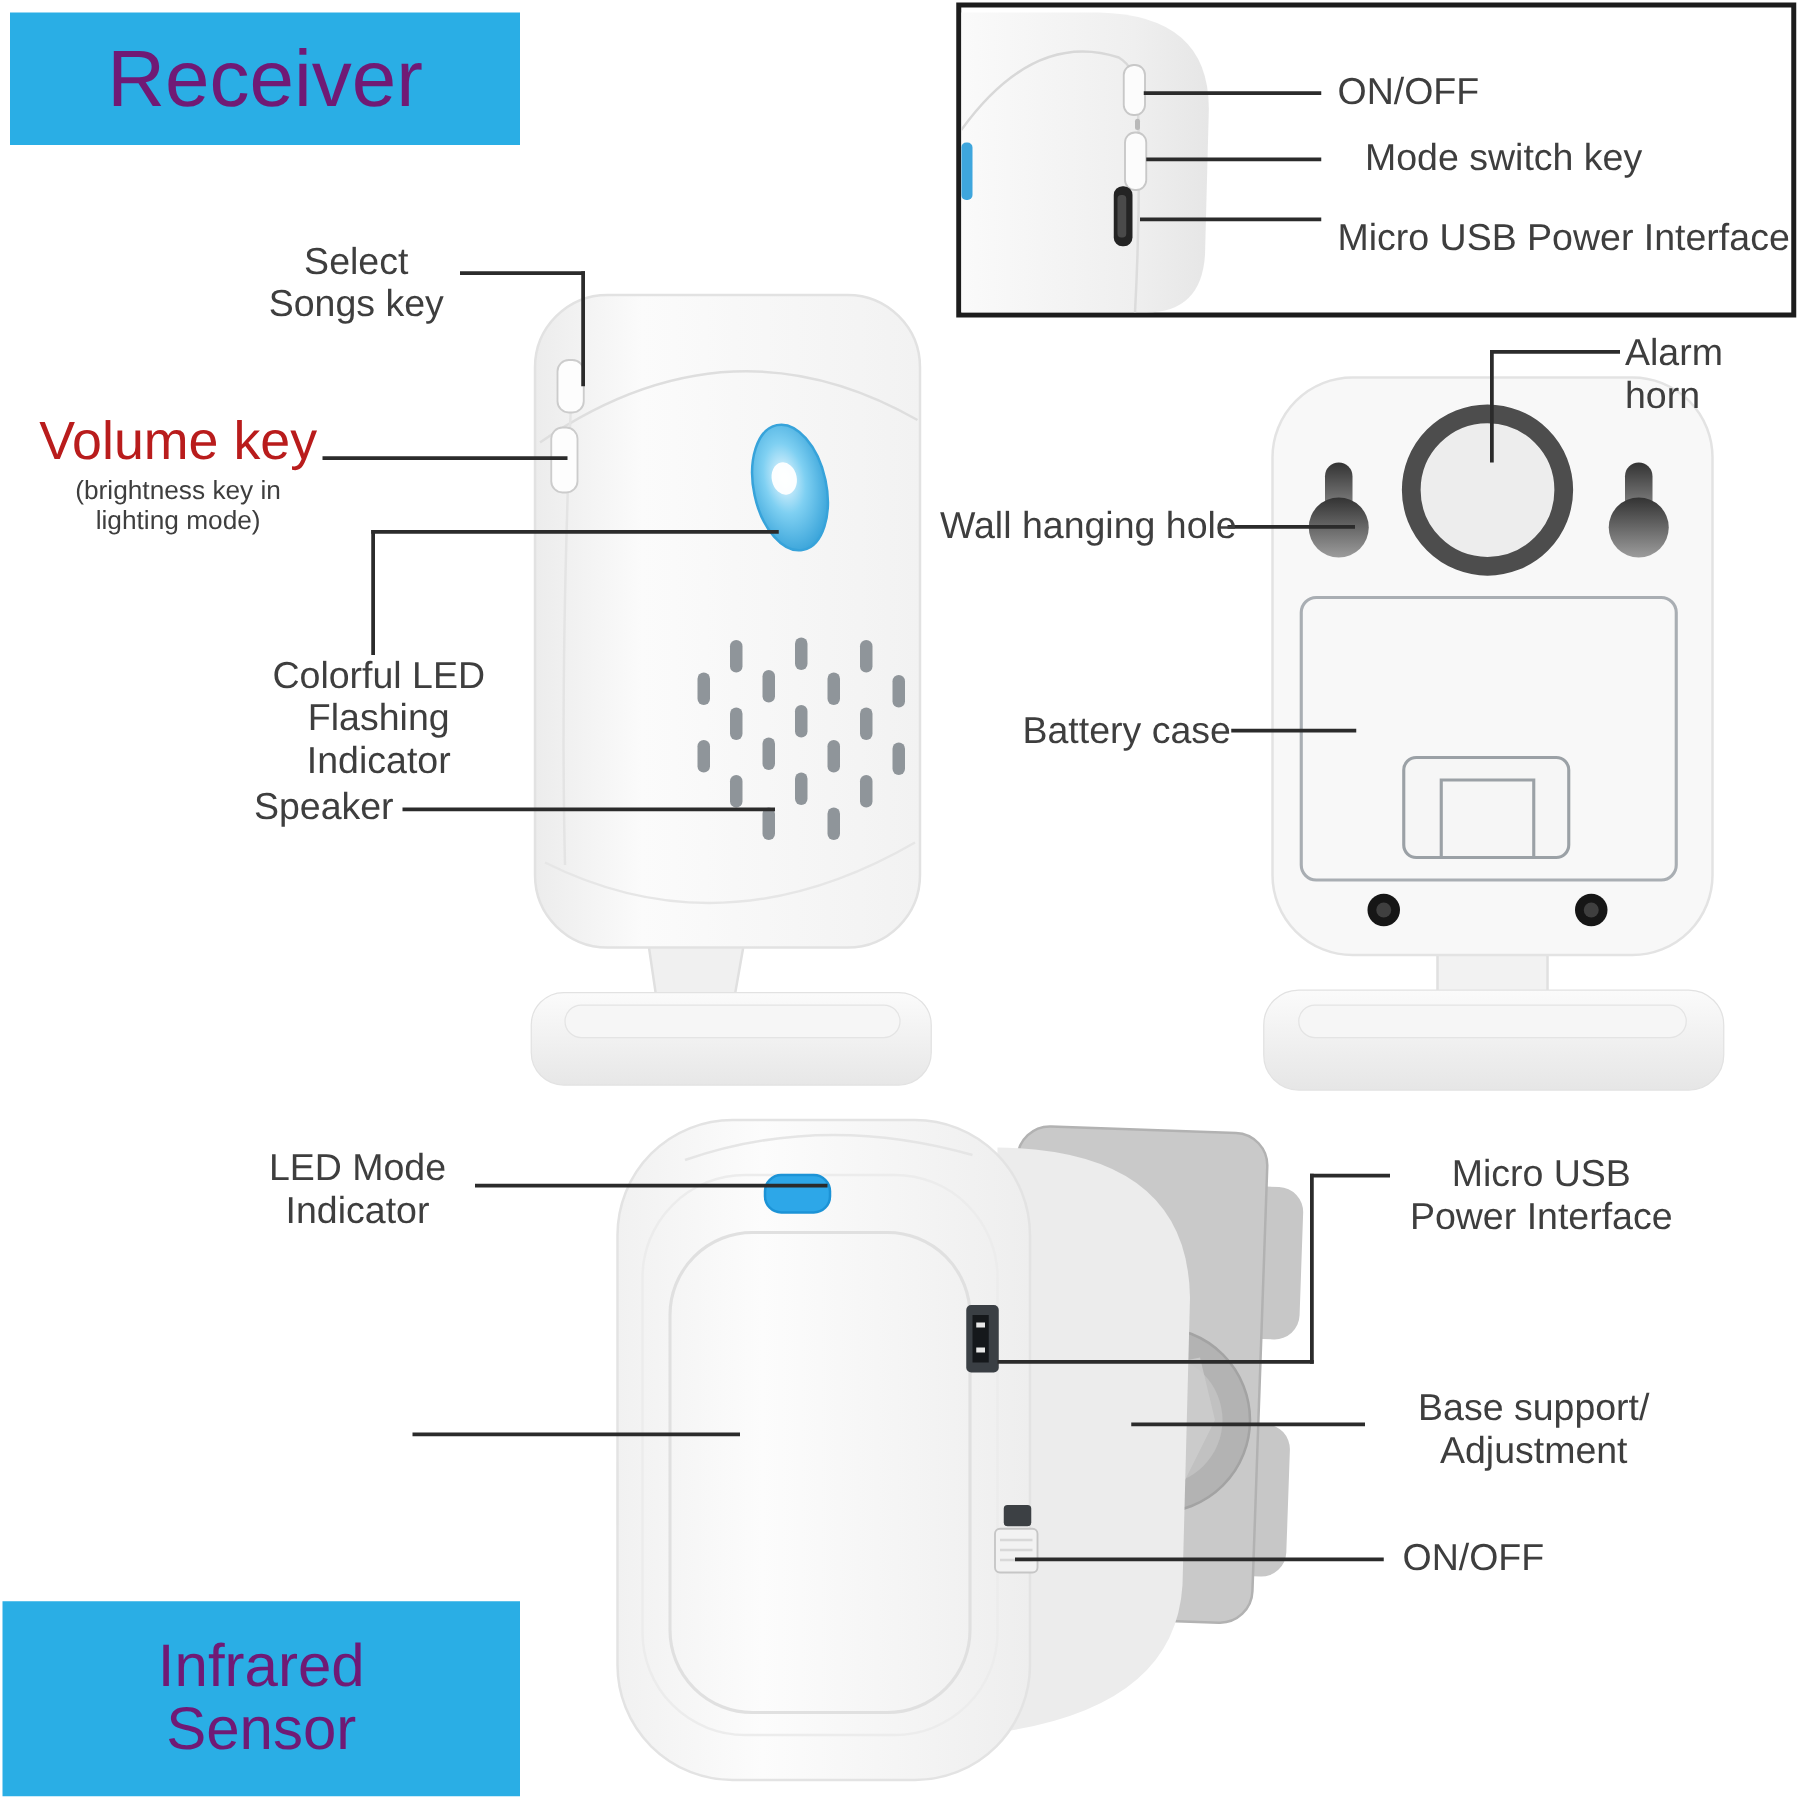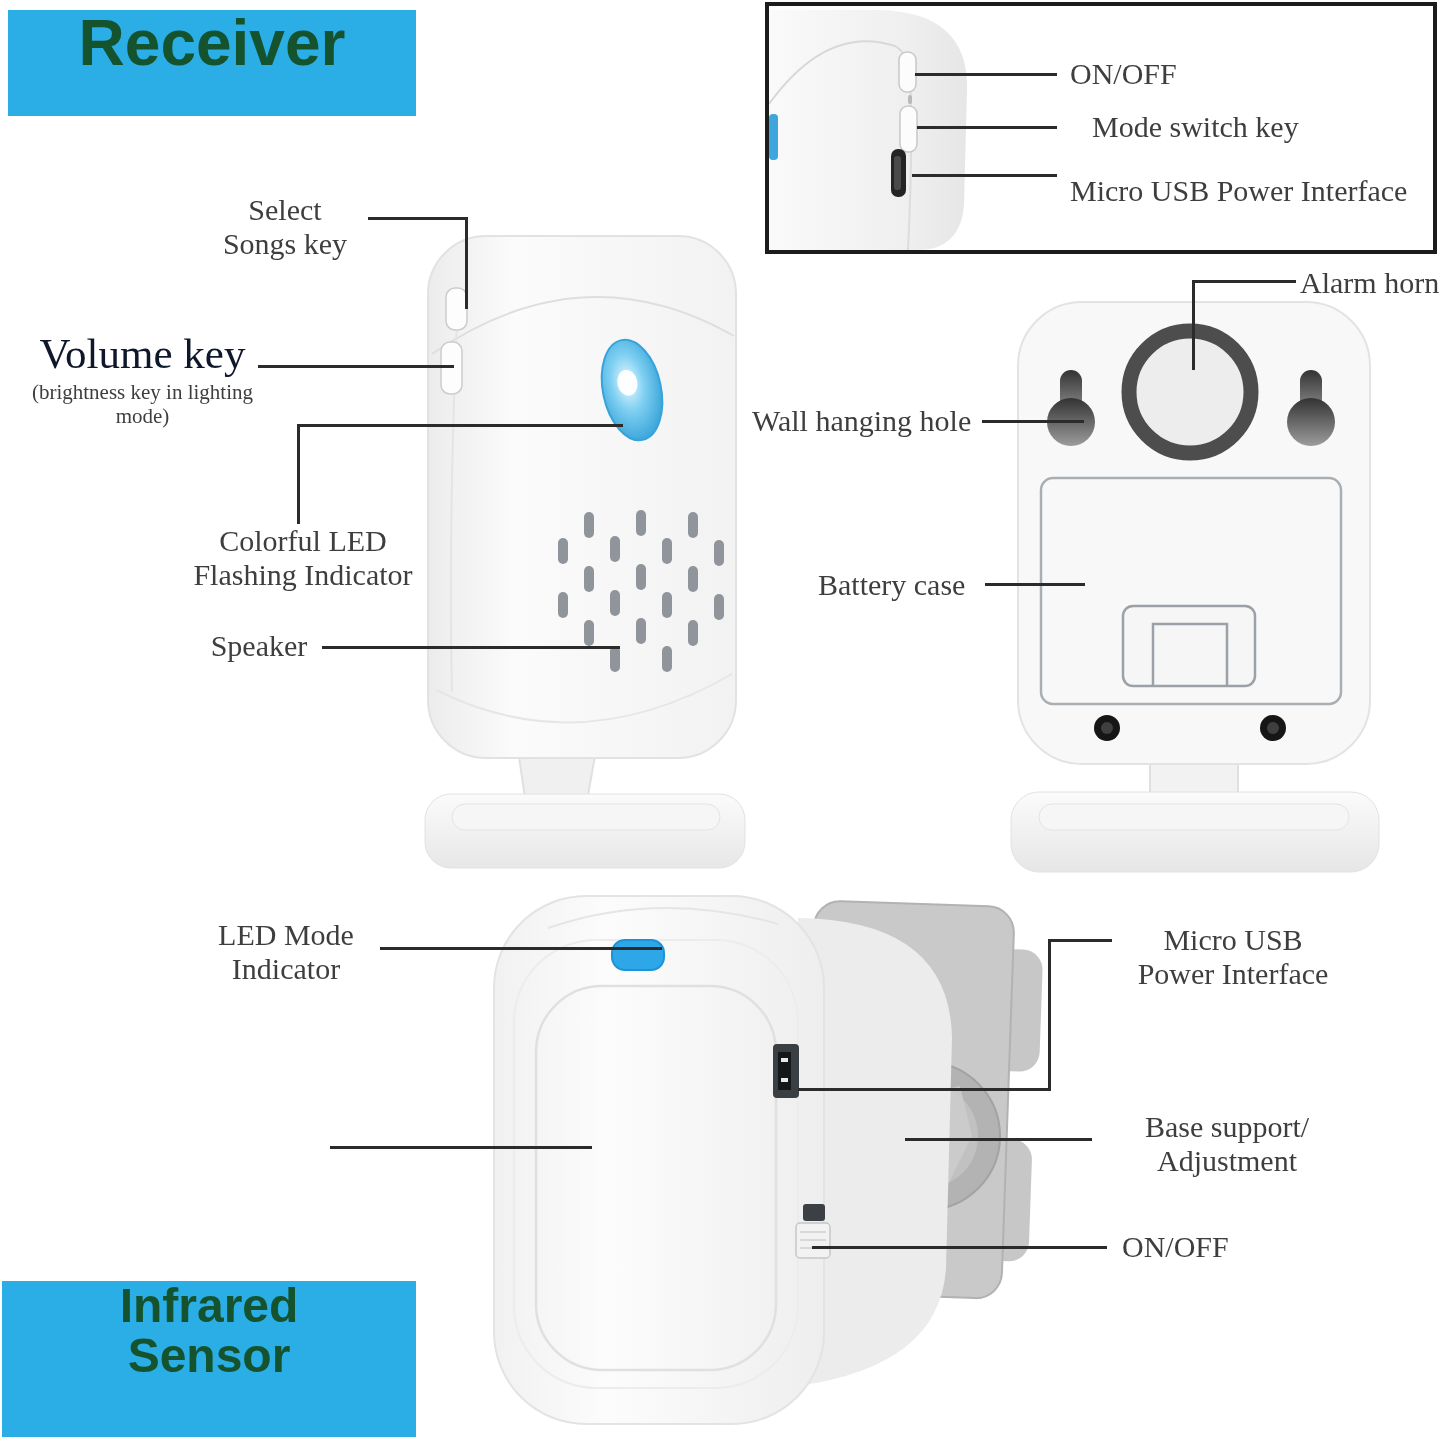--- a/index.html
+++ b/index.html
@@ -3,35 +3,35 @@
 <meta charset="utf-8">
 <style>
   * { margin:0; padding:0; box-sizing:border-box; }
   html,body { background:#ffffff; }
   .canvas {
     position:relative; width:1445px; height:1442px; background:#ffffff;
     font-family:"Liberation Sans", sans-serif; color:#3d3d3d; overflow:hidden;
   }
   .cyan-box {
     position:absolute; background:var(--cyan,#2aaee5);
-    display:flex; flex-direction:column; align-items:center; 
-    font-weight:bold; color:#14532d; text-align:center;
+    display:flex; flex-direction:column; align-items:center; justify-content:center;
+    font-weight:normal; color:#701a75; text-align:center;
   }
   .cyan-box .hline { display:block; line-height:1.04; }
   .lbl { position:absolute; font-size:30px; line-height:1.13; color:#3e3e3e; text-align:center; }
-  .lbl span { display:block;font-family:Liberation Serif, serif; }
+  .lbl span { display:block; }
   .lbl.align-left { text-align:left; }
   .ln { position:absolute; background:var(--line,#2b2b2b); z-index:5; }
   .lbl { z-index:6; }
   svg { position:absolute; z-index:1; }
   .inset {
     position:absolute; left:765px; top:2px; width:672px; height:252px;
     border:4px solid #1c1c1c; background:#ffffff; z-index:2;
   }
-  .volume-main { font-size:43px; color:#0f172a; line-height:1.0; }
+  .volume-main { font-size:43px; color:#b91c1c; line-height:1.0; }
   .volume-note { font-size:21px; color:#3e3e3e; margin-top:6px; }
 </style>
 </head>
 <body>
 
 <div class="canvas">
 
   <div class="cyan-box" style="left:8px; top:10px; width:408px; height:106px; font-size:64px;">
     <span class="hline">Receiver</span>
   </div>

